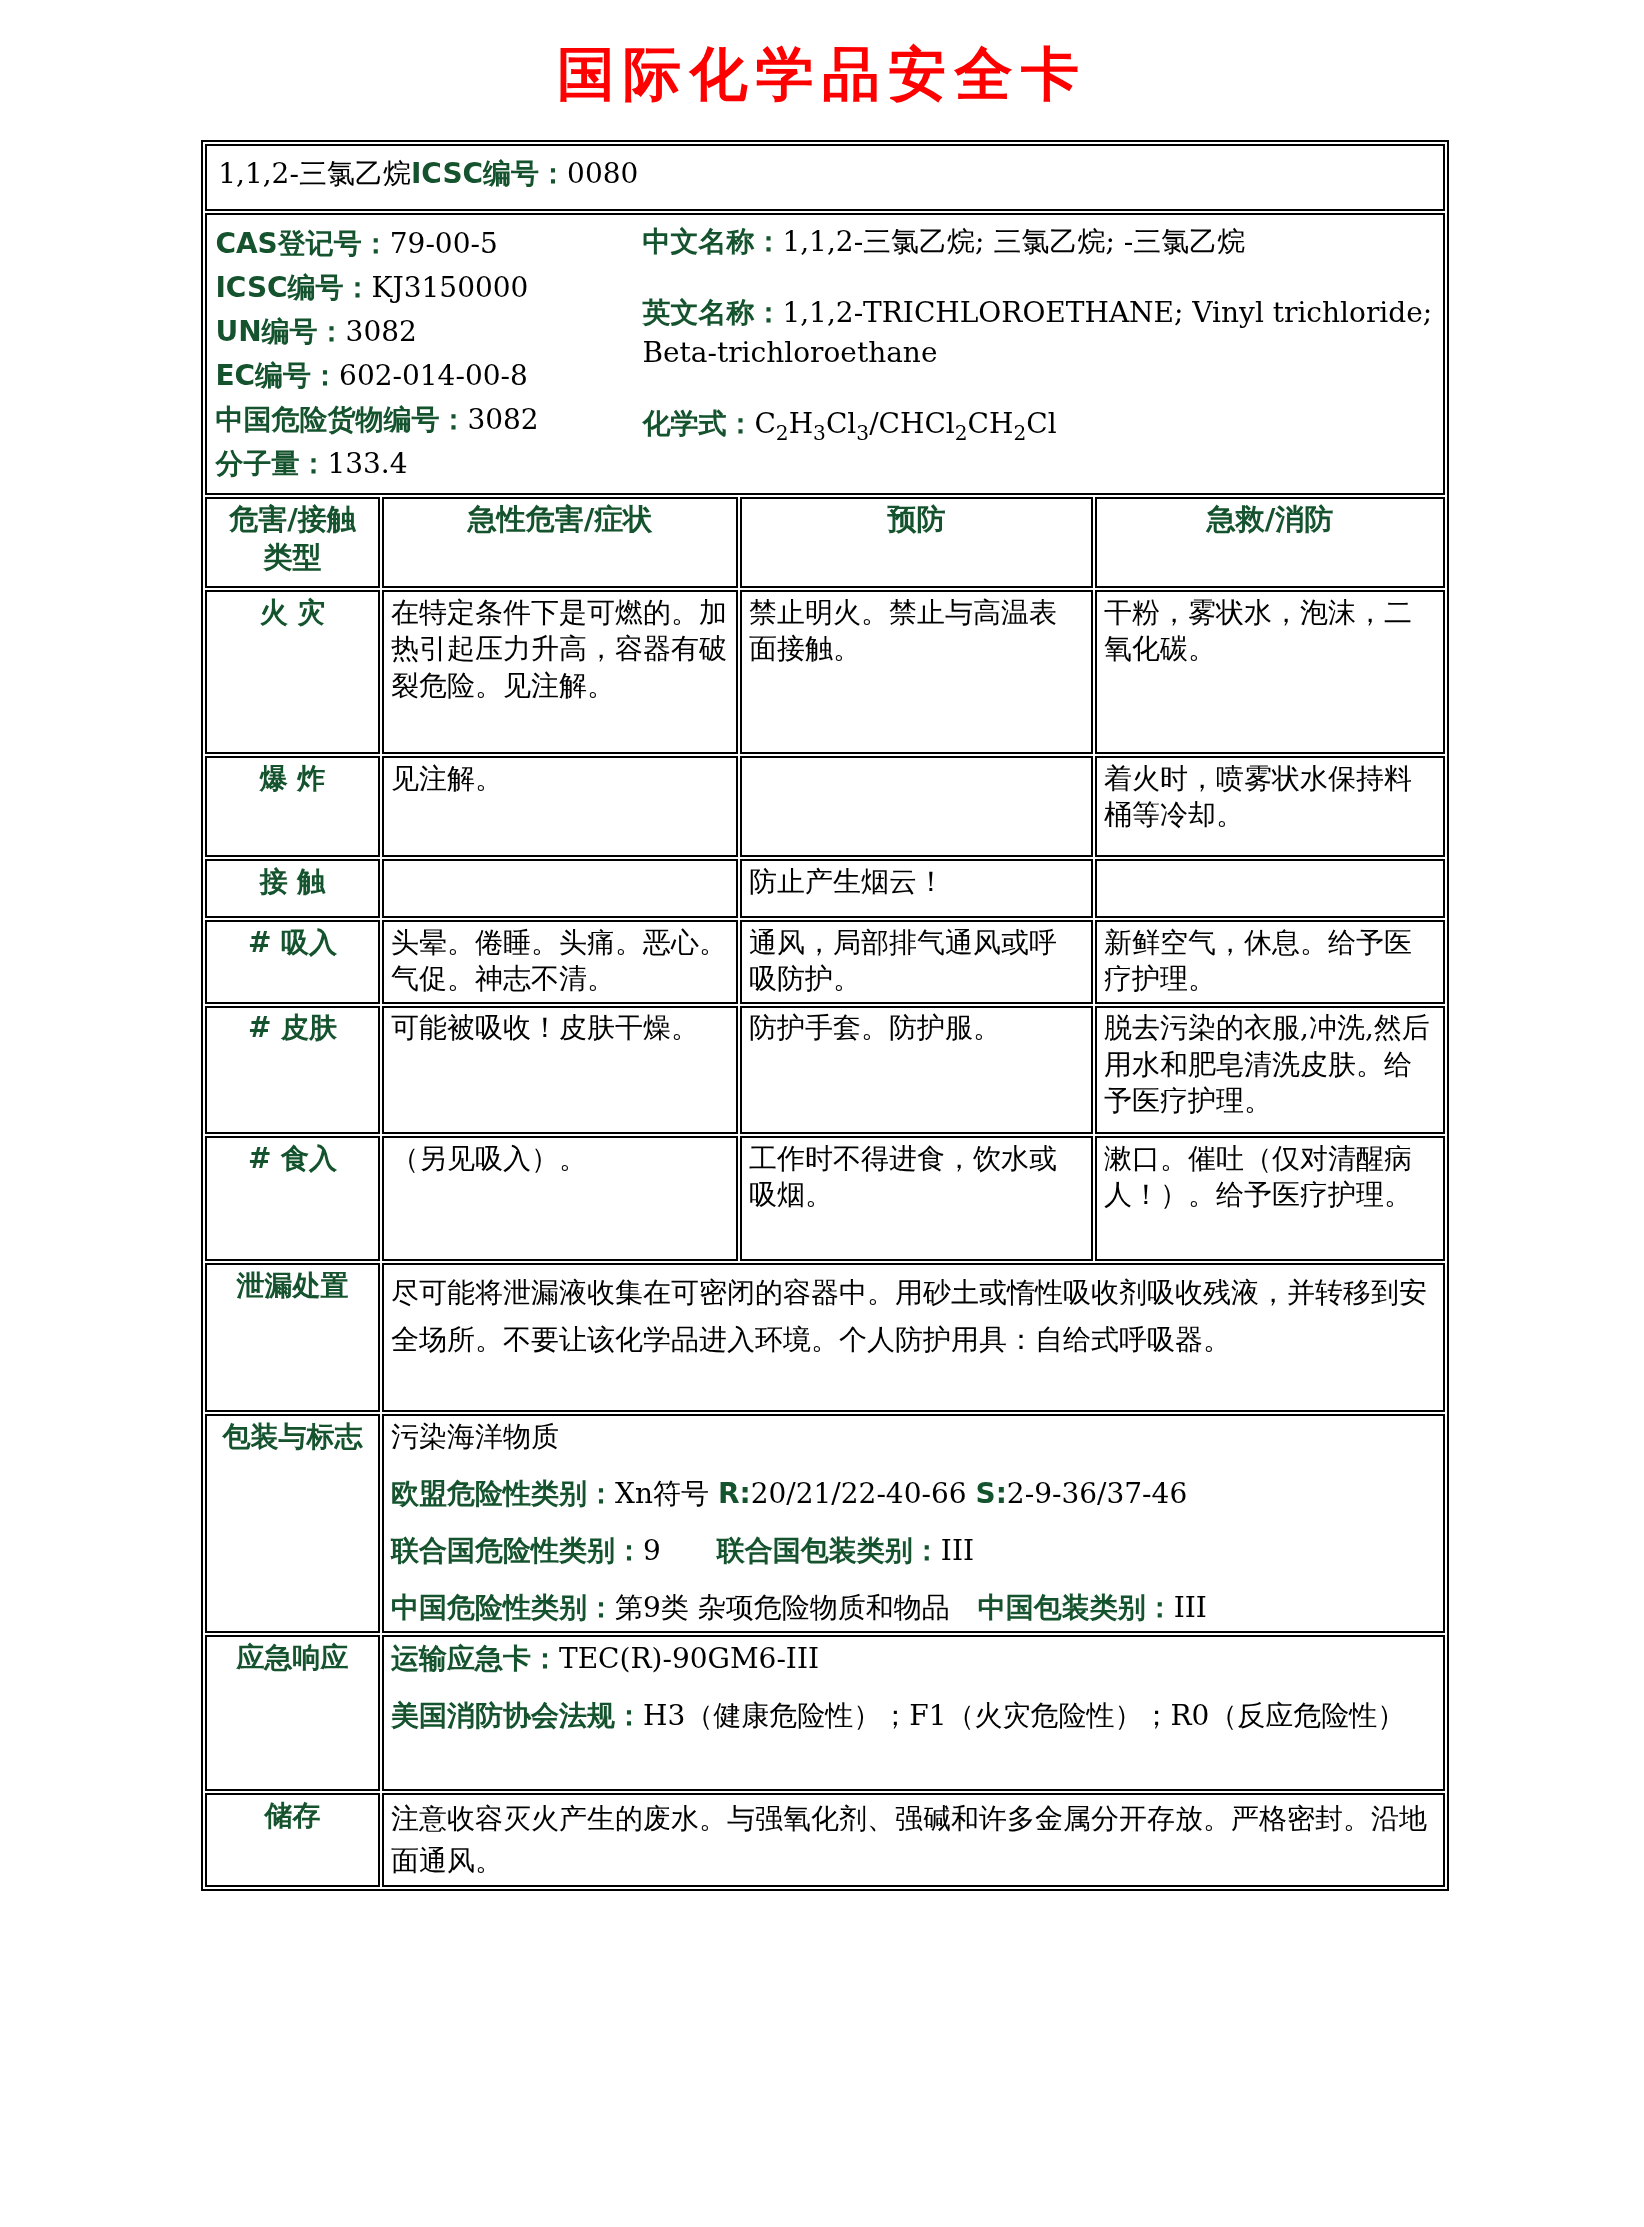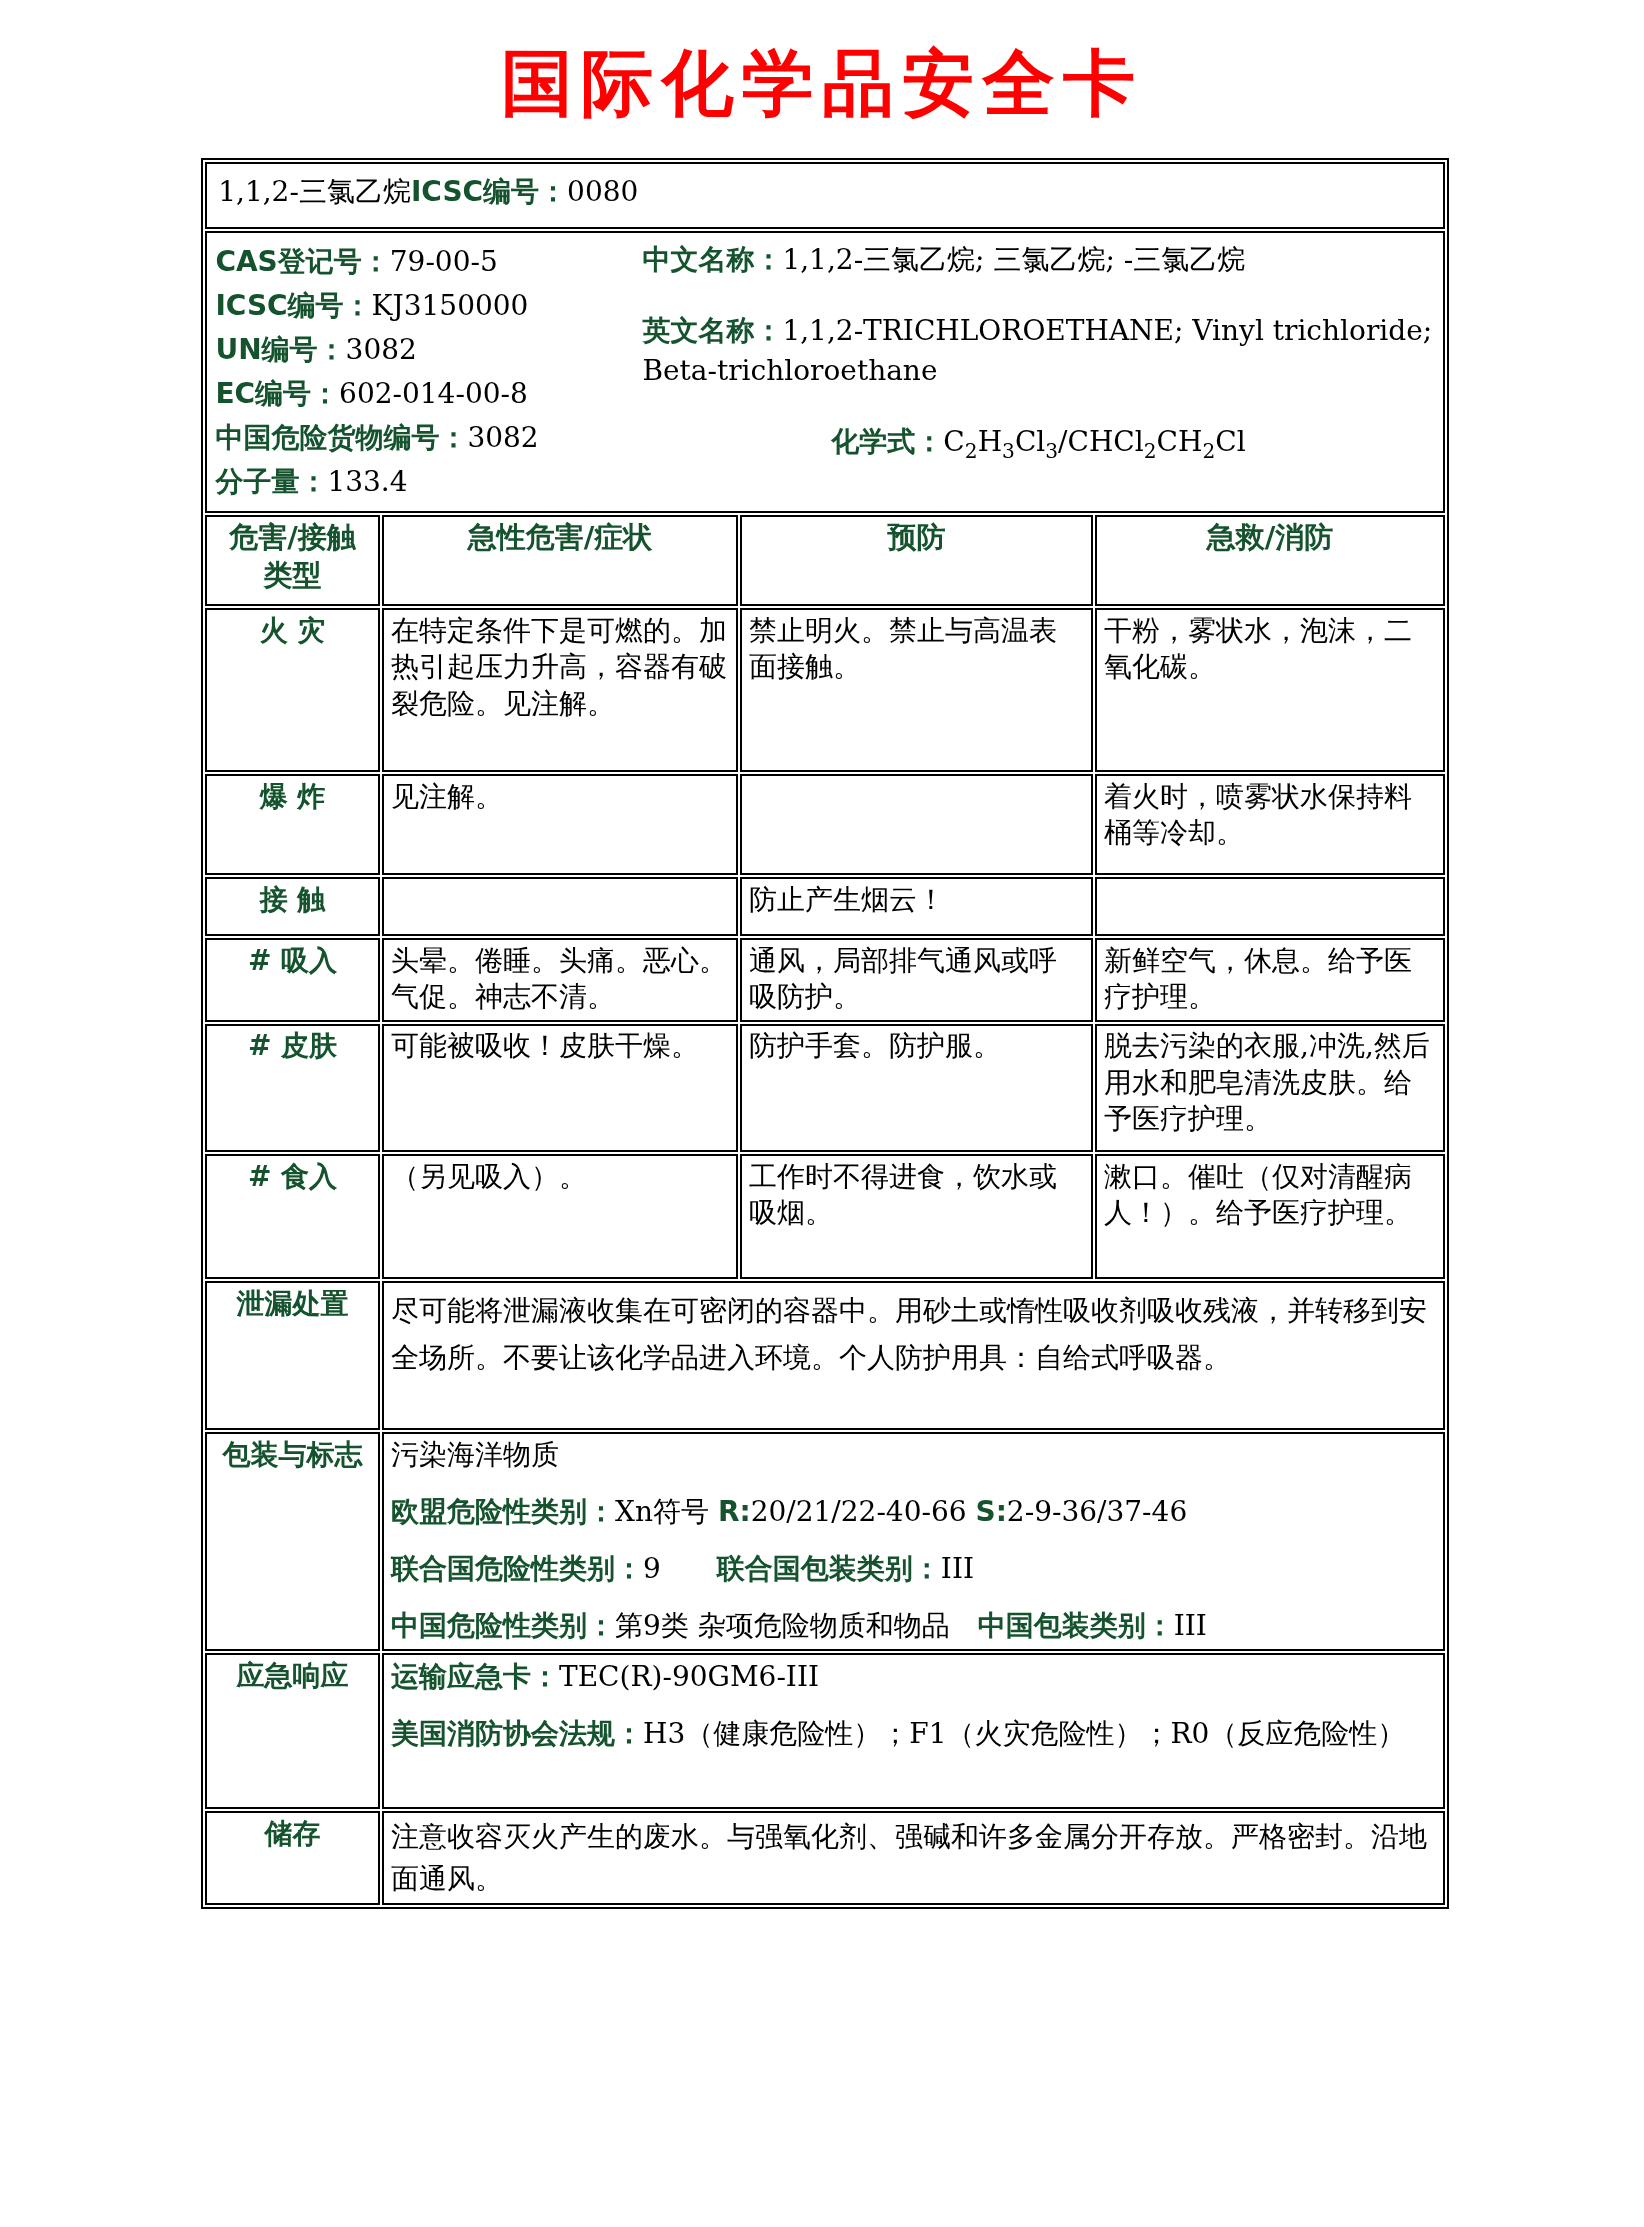--- a/index.html
+++ b/index.html
@@ -11,21 +11,21 @@
     width: 1644px;
     min-height: 2227px;
     font-family: "DejaVu Serif", "Liberation Serif", serif;
     color: #000000;
   }
   .page-title {
     margin: 36px 0 26px 0;
     text-align: center;
     font-family: "DejaVu Sans", "Liberation Sans", sans-serif;
     font-weight: bold;
-    font-size: 72px;
+    font-size: 58px;
     letter-spacing: 8.3px;
     color: #ff0000;
   }
   .card-wrap {
     width: 1242px;
     margin: 0 auto;
   }
   table.card {
     width: 1242px;
     table-layout: fixed;
@@ -56,21 +56,21 @@
   }
   
   .id-wrap {
     display: flex;
     padding: 4.2px 1.4px;
   }
   .id-left { width: 427px; flex: 0 0 auto; }
   .id-line { line-height: 44px; white-space: nowrap; }
   .id-right { flex: 1 1 auto; }
   .id-right p { margin: 0 0 31px 0; line-height: 40px; }
-  .id-right p:last-child { margin-bottom: 4.2px; text-align: center; }
+  .id-right p:last-child { margin-bottom: 4.2px; }
   sub { font-size: 0.72em; }
   
   td.hcell {
     text-align: center;
     vertical-align: middle;
     white-space: pre-line;
     font-size: 29px;
   }
   td.hcell .bl { font-size: 29px; }
   

